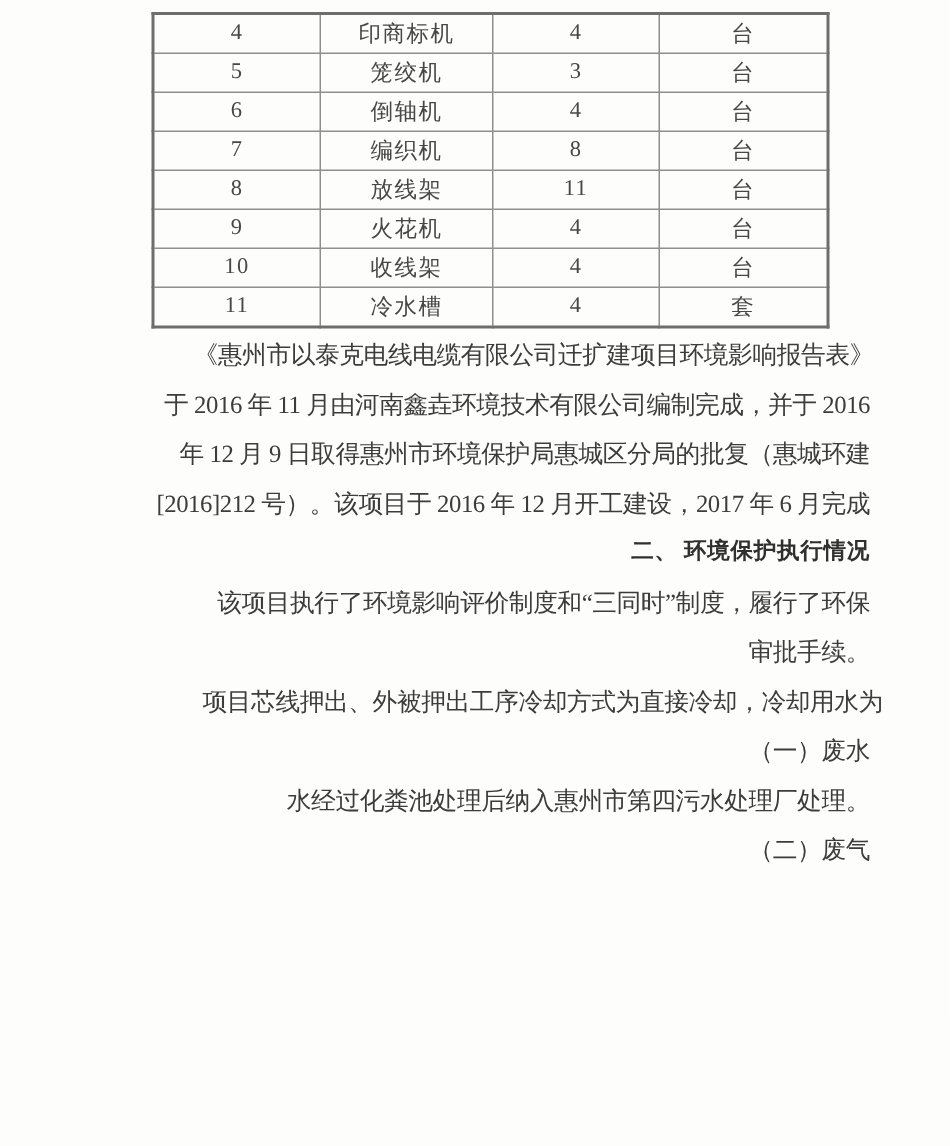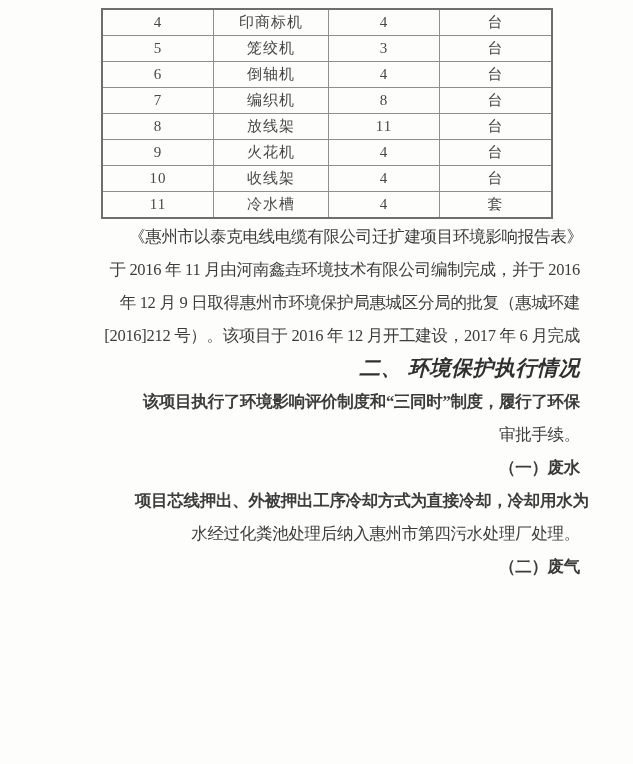--- a/index.html
+++ b/index.html
@@ -50,28 +50,27 @@
     font-size: 16.5px;
     color: #3c3c3c;
   }
   .line {
     height: 33px;
     line-height: 33px;
     white-space: nowrap;
     letter-spacing: -0.3px;
     text-align: right;
   }
-  .indent { padding-left: 33px; font-weight: bold; }
+  .indent { padding-left: 33px; }
   .indent-quote { padding-left: 27px; }
   .heading {
     font-weight: bold;
     color: #303030;
     letter-spacing: 0.5px;
-    font-size: 21px;
-    font-style: italic;
+    font-size: 15px;
   }
 </style>
 </head>
 <body>
 
 <div class="page">
 
   <table class="equip-table">
     <tbody>
       <tr>
@@ -129,22 +128,22 @@
     <div class="line indent-quote">《惠州市以泰克电线电缆有限公司迁扩建项目环境影响报告表》</div>
     <div class="line">于 2016 年 11 月由河南鑫垚环境技术有限公司编制完成，并于 2016</div>
     <div class="line">年 12 月 9 日取得惠州市环境保护局惠城区分局的批复（惠城环建</div>
     <div class="line">[2016]212 号）。该项目于 2016 年 12 月开工建设，2017 年 6 月完成</div>
 
     <div class="line indent heading">二、 环境保护执行情况</div>
 
     <div class="line indent">该项目执行了环境影响评价制度和“三同时”制度，履行了环保</div>
     <div class="line">审批手续。</div>
 
+    <div class="line indent">项目芯线押出、外被押出工序冷却方式为直接冷却，冷却用水为</div>
+
     <div class="line indent">（一）废水</div>
-
-    <div class="line indent">项目芯线押出、外被押出工序冷却方式为直接冷却，冷却用水为</div>
     <div class="line">水经过化粪池处理后纳入惠州市第四污水处理厂处理。</div>
 
     <div class="line indent">（二）废气</div>
 
   </div>
 
 </div>
 
 </body></html>

